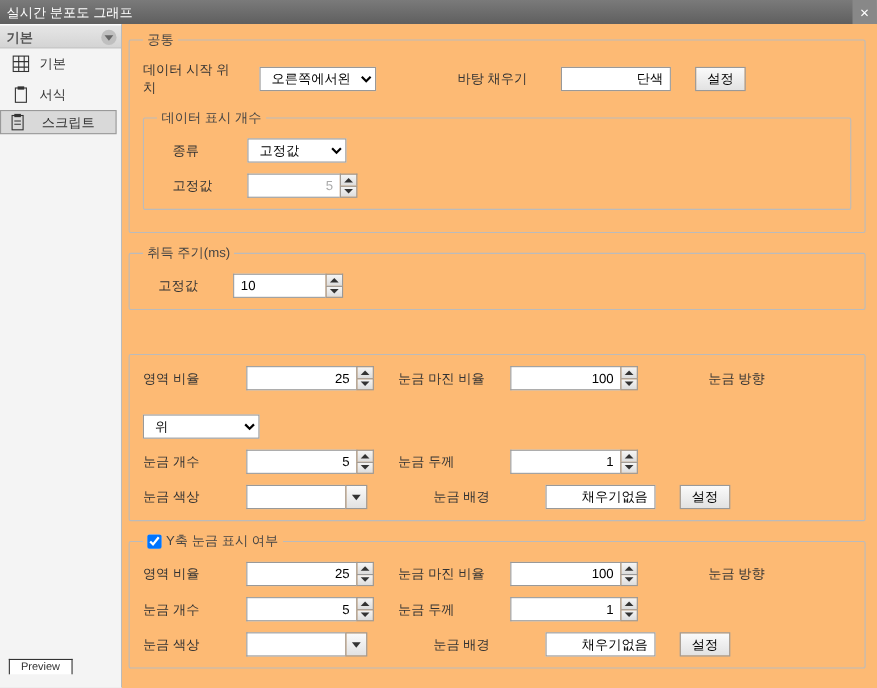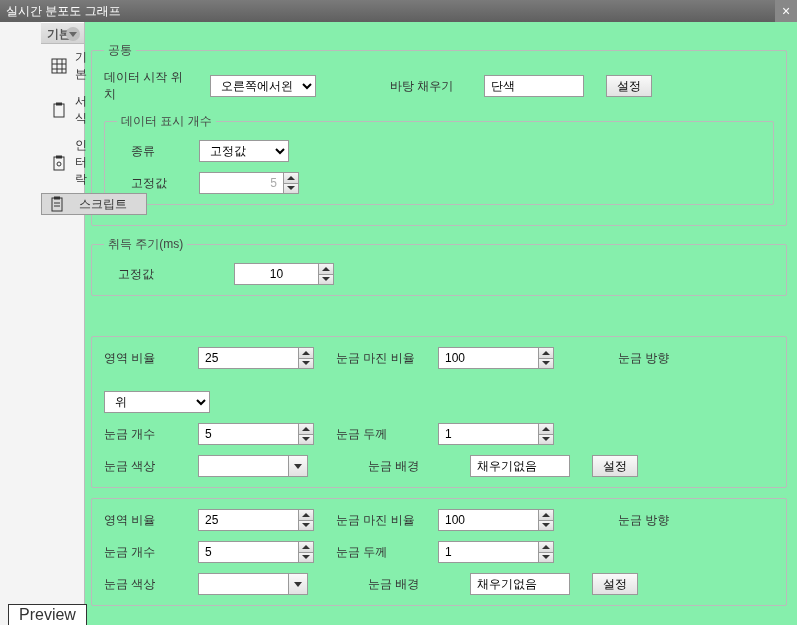--- a/index.html
+++ b/index.html
@@ -3,41 +3,41 @@
 <meta charset="utf-8">
 <style>
 * { box-sizing: border-box; margin: 0; padding: 0; font-family: "Malgun Gothic", "맑은 고딕", sans-serif; }
 body { background: #e8e8e8; width: 797px; height: 625px; overflow: hidden; font-size: 12px; color: #333; }
 
 .titlebar { background: linear-gradient(#7a7a7a, #5f5f5f); color: #fff; height: 22px; line-height: 22px; padding-left: 6px; position: relative; }
 .titlebar .close { position: absolute; right: 0; top: 0; width: 22px; height: 22px; background: #888; color: #fff; text-align: center; line-height: 22px; font-size: 14px; cursor: pointer; }
 
 .workspace { display: flex; height: calc(100% - 22px); }
 
-.sidebar { width: 85px; background: #f4f4f4; border-right: 1px solid #bbb; display: flex; flex-direction: column; position: relative; padding-left: 41px; }
+.sidebar { width: 111px; background: #f4f4f4; border-right: 1px solid #bbb; display: flex; flex-direction: column; position: relative; }
 .sidehead { background: linear-gradient(#e6e6e6,#d4d4d4); border-top: 1px solid #fff; border-bottom: 1px solid #bbb; height: 22px; line-height: 22px; padding: 0 6px; font-weight: bold; color: #555; position: relative; }
 .sidehead .round { position: absolute; right: 4px; top: 4px; width: 14px; height: 14px; border-radius: 7px; background: #bfbfbf; display: flex; align-items: center; justify-content: center; }
 .sidehead .round::after { content: ""; border-left: 4px solid transparent; border-right: 4px solid transparent; border-top: 5px solid #666; }
 .siderow { display: flex; align-items: center; gap: 8px; padding: 5px 6px 5px 10px; cursor: pointer; }
 .siderow.sel { background: #d9d9d9; gap: 13px; }
 .sicon { width: 18px; height: 18px; display: inline-flex; align-items: center; justify-content: center; }
 .sicon svg { width: 16px; height: 16px; }
-.preview-tab { position: absolute; bottom: 0; left: 8px; background: #fff; border: 1px solid #333; border-bottom: none; padding: 1px 10px; font-size: 16px; }
-
-.main { flex: 1; padding: 20px 10px 10px 6px; overflow-y: auto; background: #86efac; }
+.preview-tab { position: absolute; bottom: 12px; left: 8px; background: #fff; border: 1px solid #333; border-bottom: none; padding: 1px 10px; font-size: 10px; }
+
+.main { flex: 1; padding: 6px 10px 10px 6px; overflow-y: auto; background: #fdba74; }
 
 fieldset { border: 1px solid #bbb; border-radius: 2px; margin-bottom: 10px; padding: 10px 12px; }
 fieldset > legend { padding: 0 4px; color: #444; }
 .row { display: flex; align-items: center; gap: 22px; margin-bottom: 10px; flex-wrap: wrap; }
 .row:last-child { margin-bottom: 0; }
 .lbl { width: 84px; text-align: left; color: #333; }
 .lbl-w { width: 72px; }
 .sel, .txt { height: 22px; border: 1px solid #999; background: #fff; font-size: 12px; padding: 0 6px; }
 .sel { width: 106px; }
-.txt { width: 100px; text-align: left; }
+.txt { width: 100px; text-align: right; }
 .txt.ro { color: #aaa; text-align: right; padding-right: 6px; background: #fff; }
 .btn { height: 22px; border: 1px solid #999; background: linear-gradient(#fafafa,#e2e2e2); padding: 0 10px; cursor: pointer; font-size: 12px; }
 
 .spinwrap { display: inline-flex; align-items: stretch; height: 22px; }
 .spinwrap .txt { border-right: none; width: 84px; }
 .spinbtns { display: flex; flex-direction: column; width: 16px; }
 .spinbtns button { flex: 1; border: 1px solid #999; background: linear-gradient(#f5f5f5,#ddd); padding: 0; cursor: pointer; display: flex; align-items: center; justify-content: center; }
 .spinbtns button:first-child { border-bottom: none; }
 .spinbtns .up::after { content: ""; border-left: 4px solid transparent; border-right: 4px solid transparent; border-bottom: 4px solid #333; }
 .spinbtns .dn::after { content: ""; border-left: 4px solid transparent; border-right: 4px solid transparent; border-top: 4px solid #333; }
@@ -79,30 +79,20 @@
     <div class="siderow">
       <span class="sicon">
           <svg viewBox="0 0 16 16">
             <rect x="3" y="2" width="10" height="13" fill="none" stroke="#333"></rect>
             <rect x="5" y="0.5" width="6" height="3" fill="#333"></rect>
           </svg>
         </span>
       <span>서식</span>
     </div>
 
-    <div class="siderow">
-      <span class="sicon">
-          <svg viewBox="0 0 16 16">
-            <rect x="3" y="2" width="10" height="13" fill="none" stroke="#333"></rect>
-            <rect x="5" y="0.5" width="6" height="3" fill="#333"></rect>
-            <circle cx="8" cy="9" r="2" fill="none" stroke="#333"></circle>
-          </svg>
-        </span>
-      <span>인터락</span>
-    </div>
     <div class="siderow sel">
       <span class="sicon">
           <svg viewBox="0 0 16 16">
             <rect x="3" y="2" width="10" height="13" fill="none" stroke="#333"></rect>
             <rect x="5" y="0.5" width="6" height="3" fill="#333"></rect>
             <line x1="5" y1="7" x2="11" y2="7" stroke="#333"></line>
             <line x1="5" y1="10" x2="11" y2="10" stroke="#333"></line>
           </svg>
         </span>
       <span>스크립트</span>
@@ -147,21 +137,21 @@
           </span>
         </div>
       </fieldset>
     </fieldset>
 
     <fieldset>
       <legend>취득 주기(ms)</legend>
       <div class="row">
         <span class="lbl" style="width:60px;padding-left:14px">고정값</span>
         <span class="spinwrap">
-          <input class="txt" style="text-align: center; margin-left: 48px;" value="10">
+          <input class="txt" style="text-align: left;" value="10">
           <span class="spinbtns">
             <button class="up"></button>
             <button class="dn"></button>
           </span>
         </span>
       </div>
     </fieldset>
 
     <div class="spacer"></div>
 
@@ -212,20 +202,24 @@
           <span class="dd"></span>
         </span>
         <span style="width:16px"></span>
         <span class="lbl" style="width:80px">눈금 배경</span>
         <input class="txt" readonly="" value="채우기없음" style="">
         <button class="btn">설정</button>
       </div>
     </fieldset>
 
     <fieldset>
+      <legend class="chkleg">
+        <input type="checkbox" checked="" style="">
+        <span>Y축 눈금 표시 여부</span>
+      </legend>
       <div class="row">
         <span class="lbl-w">영역 비율</span>
         <span class="spinwrap">
           <input class="txt" style="width: 100px;" value="25">
           <span class="spinbtns">
               <button class="up"></button>
               <button class="dn"></button>
             </span>
         </span>
         <span class="lbl" style="width:80px">눈금 마진 비율</span>

